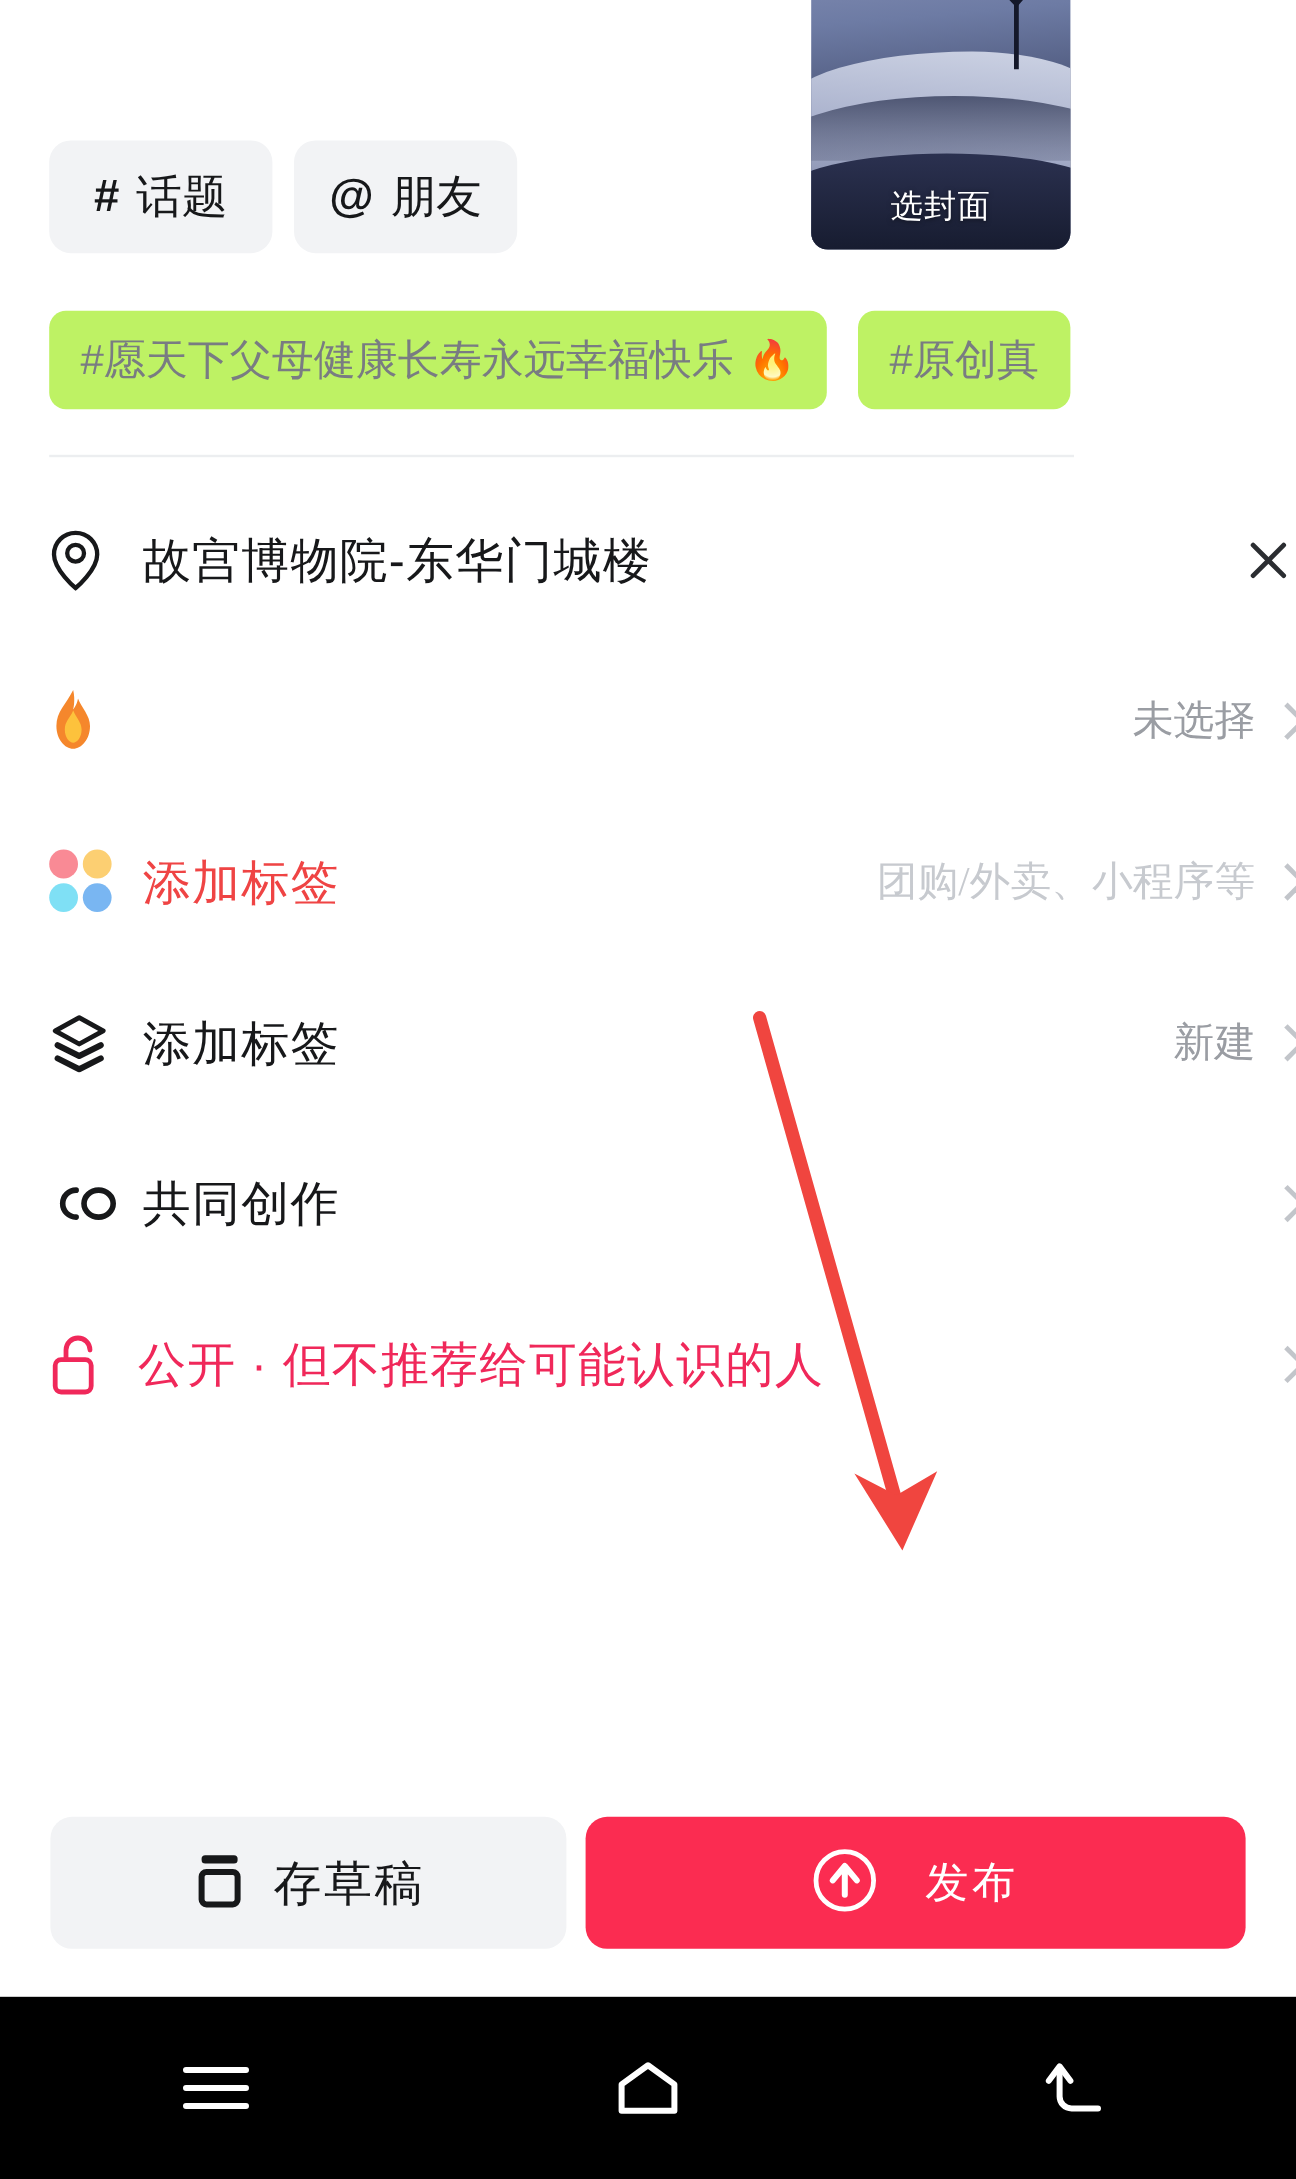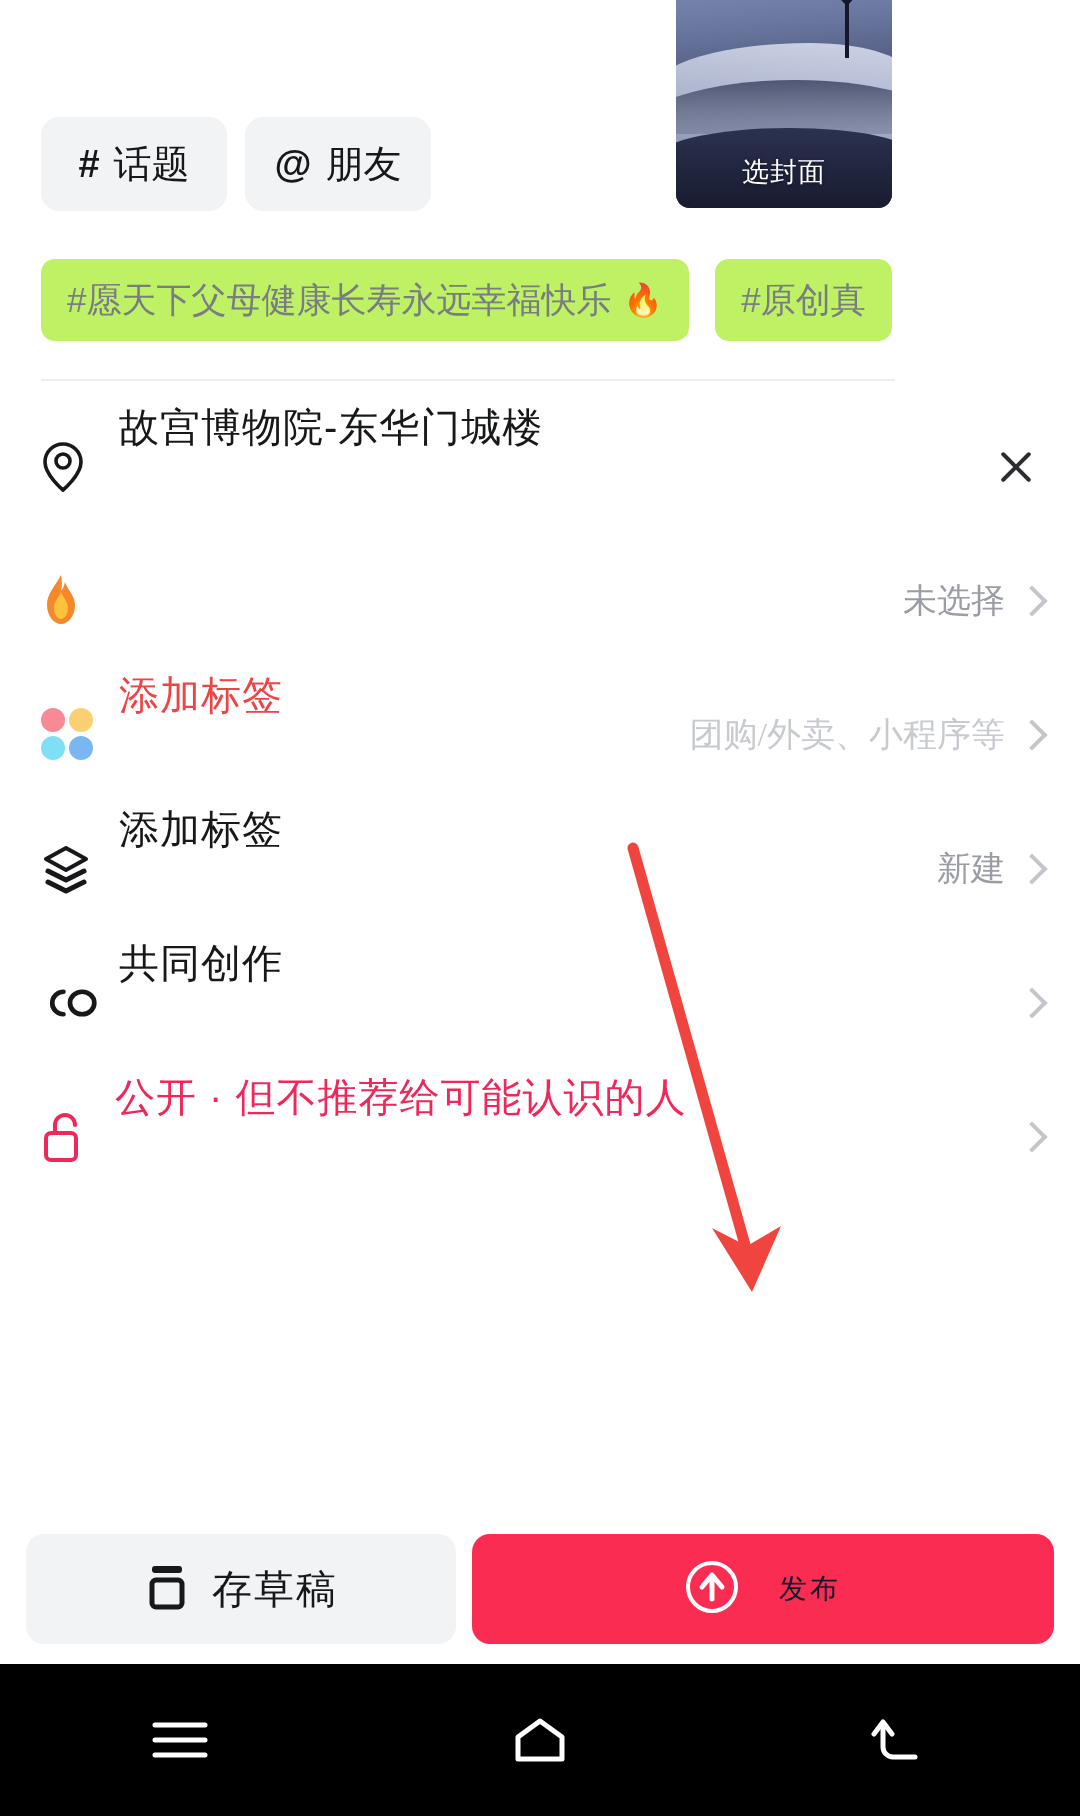--- a/index.html
+++ b/index.html
@@ -64,22 +64,22 @@
   }
   .tagchip .tagtxt { font-size: 35px; color:#797c82; }
   .tagchip .flame { font-size: 32px; line-height: 1; }
 
   
   .divider { position:absolute; left:41px; top:379px; width:854px; height:2px; background:#eceef0; }
 
   
   .list { position:absolute; left:0; top:400px; width:1080px; }
   .row {
-    position:relative; height:134px; display:flex; 
-    padding-left:41px; padding-right:41px;
+    position:relative; height:134px; display:flex; align-items:center;
+    padding-left:41px; 
   }
   .row .ico { width:58px; flex:0 0 58px; display:flex; align-items:center; justify-content:flex-start; }
   .row .label { font-size:40px; color:#17181a; margin-left:20px; letter-spacing:1px; }
   .row .label.muted { color:#ef4444; }
   .row .label.accent { color:#f0285a;margin-left:16px; }
   .row .right { margin-left:auto; display:flex; align-items:center; gap:14px;font-family:Liberation Serif, serif; }
   .row .value { font-size:34px; color:#9a9da3; }
   .row .value.faint { color:#c7cacf; }
 
   .chev { width:20px; height:34px; position:relative; }
@@ -101,31 +101,31 @@
   .dots i { position:absolute; width:24px; height:24px; border-radius:50%; }
   .dots i:nth-child(1){ left:0;   top:0;   background:#f98a95; }
   .dots i:nth-child(2){ left:28px;top:0;   background:#fccf72; }
   .dots i:nth-child(3){ left:0;   top:28px;background:#7fe0f5; }
   .dots i:nth-child(4){ left:28px;top:28px;background:#79b6f2; }
 
   
   .arrow { position:absolute; left:0; top:0; width:1080px; height:1816px; pointer-events:none; }
 
   
-  .bottombar { position:absolute; left:0; bottom:152px; width:1080px; height:150px; display:flex; align-items:center; padding:0 26px; gap:16px; }
+  .bottombar { position:absolute; left:0; bottom:152px; width:1080px; height:150px; display:flex; padding:0 42px; gap:16px; }
   .btn-draft {
     width:430px; height:110px; background:#f2f3f5; border-radius:18px;
     display:flex; align-items:center; justify-content:center; gap:22px;
   }
   .btn-draft .dlabel { font-size:40px; color:#17181a; letter-spacing:2px; }
   .btn-publish {
     flex:1; height:110px; background:#fb2c51; border-radius:18px;
     display:flex; align-items:center; justify-content:center; gap:20px;
   }
-  .btn-publish .plabel { font-size:28px; color:#0f172a; letter-spacing:3px;margin-left:20px; }
+  .btn-publish .plabel { font-size:36px; color:#ffffff; letter-spacing:3px;margin-left:20px; }
 
   
   .navbar { position:absolute; left:0; bottom:0; width:1080px; height:152px; background:#000;
             display:flex; align-items:center; justify-content:space-around; }
   .navbar .nv { width:70px; height:70px; display:flex; align-items:center; justify-content:center; }
 </style>
 </head>
 <body>
 
 <div class="screen">

